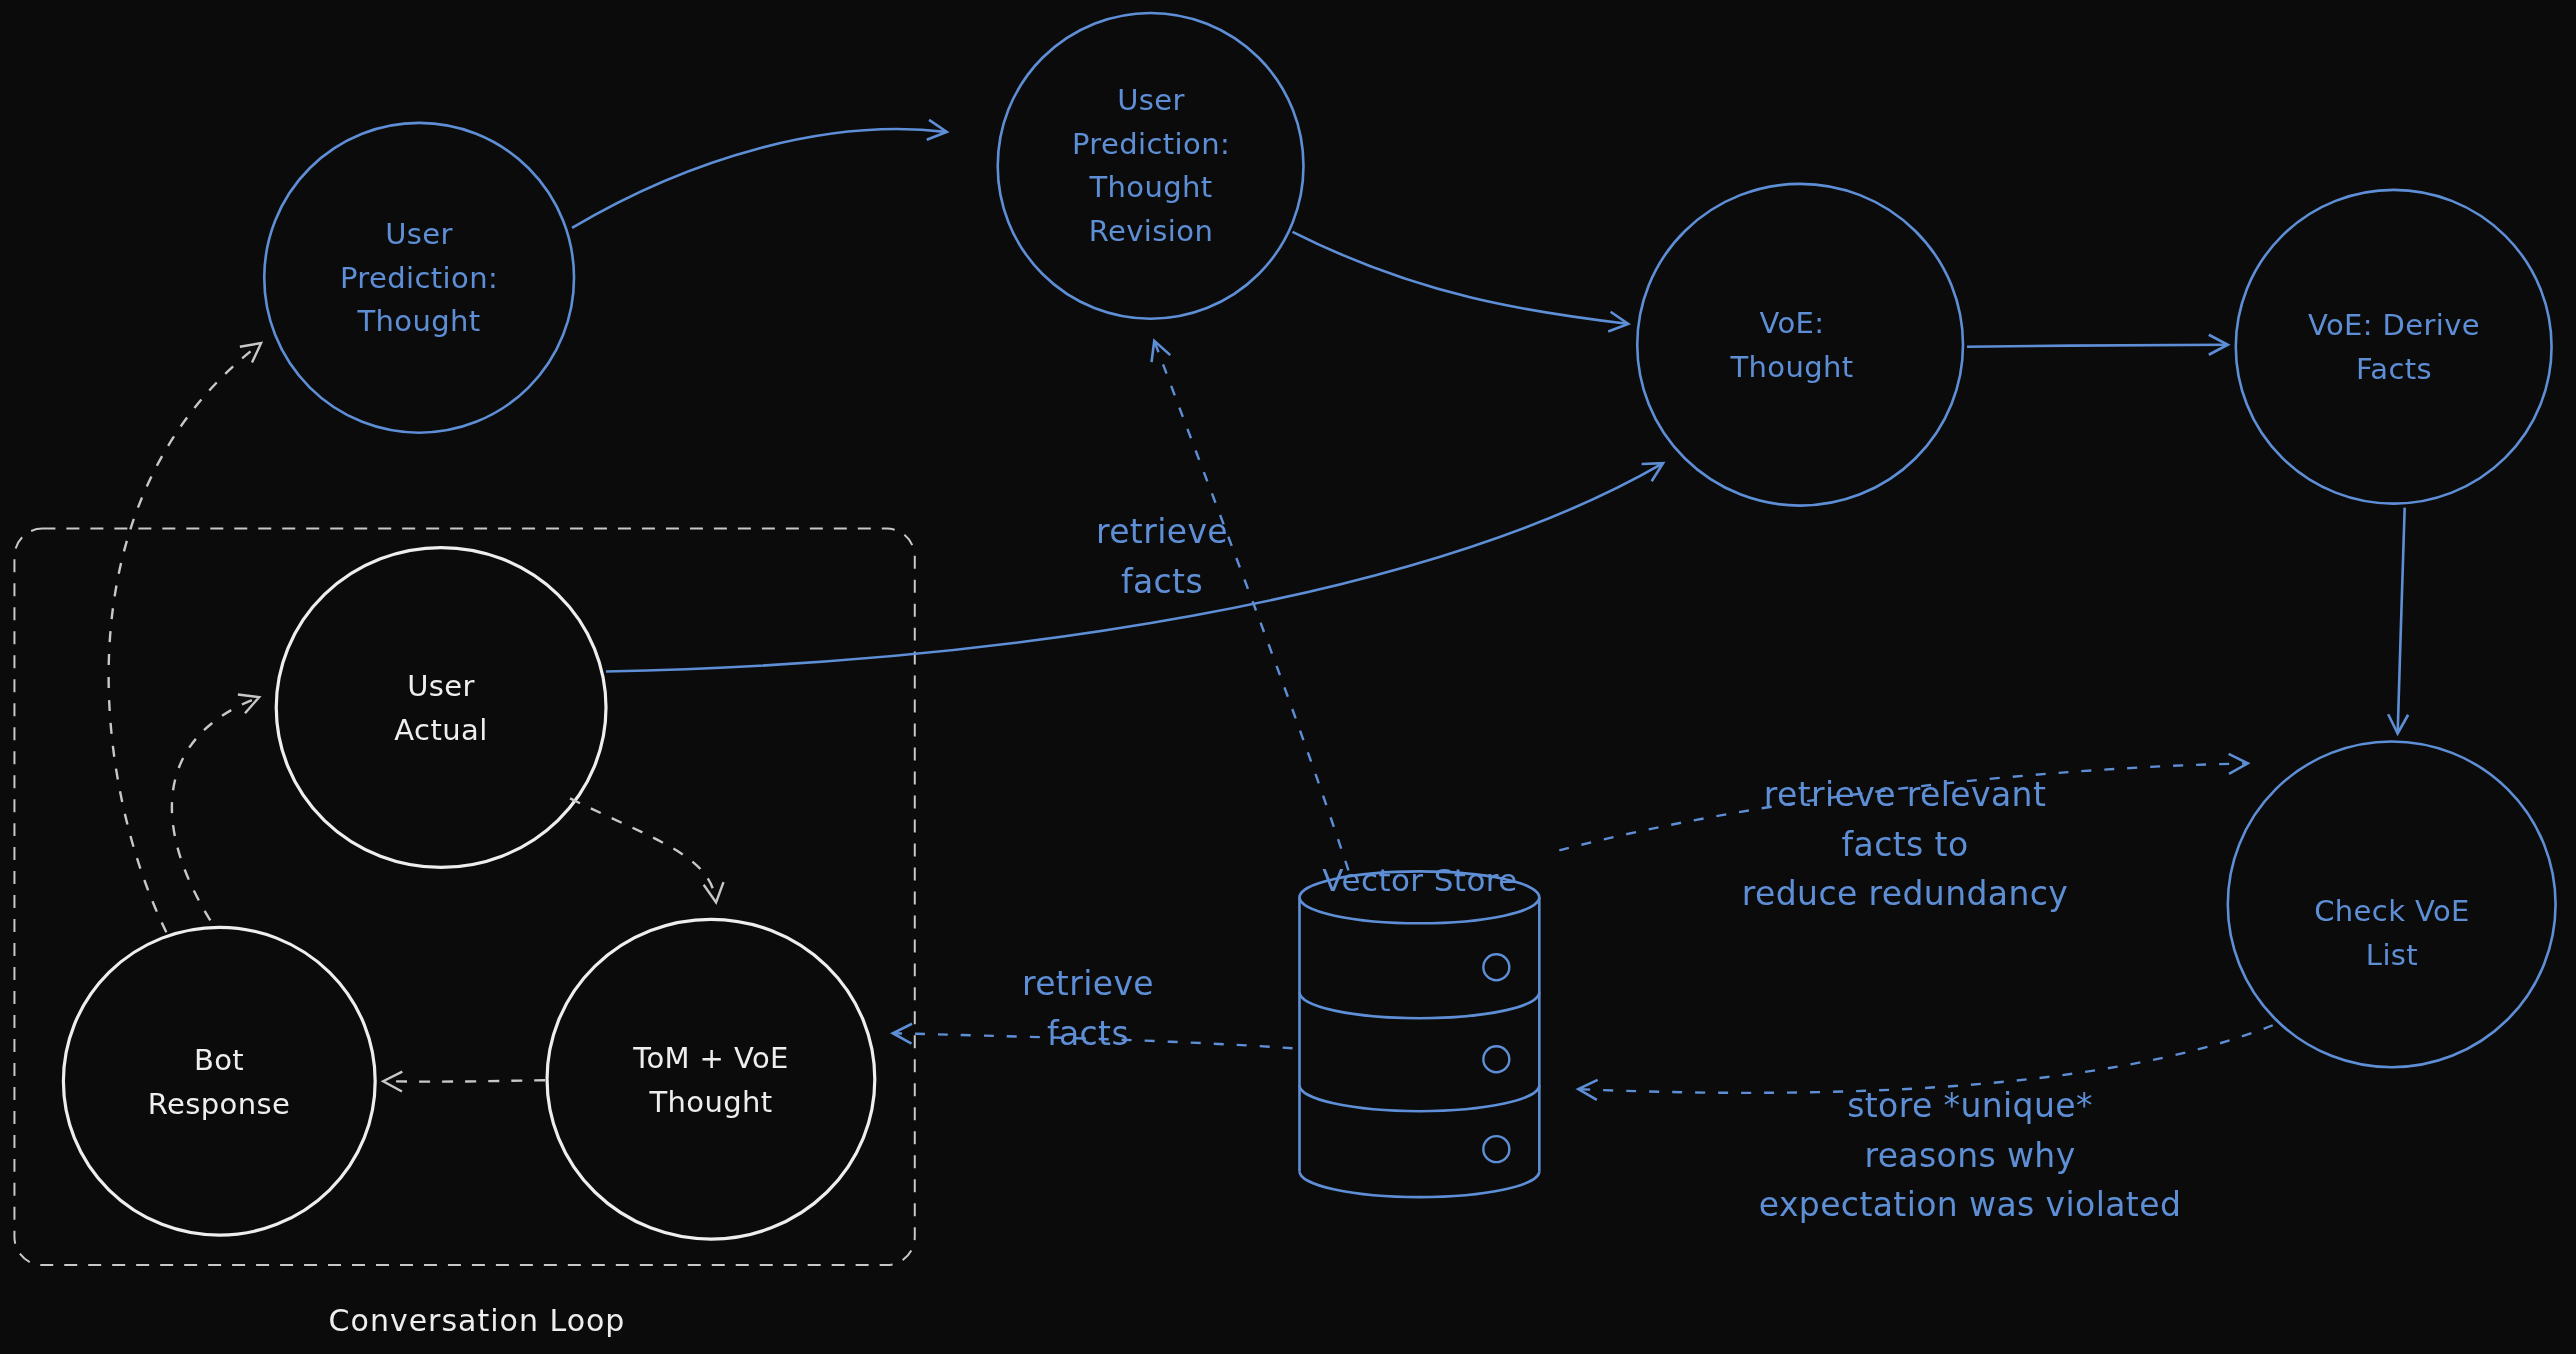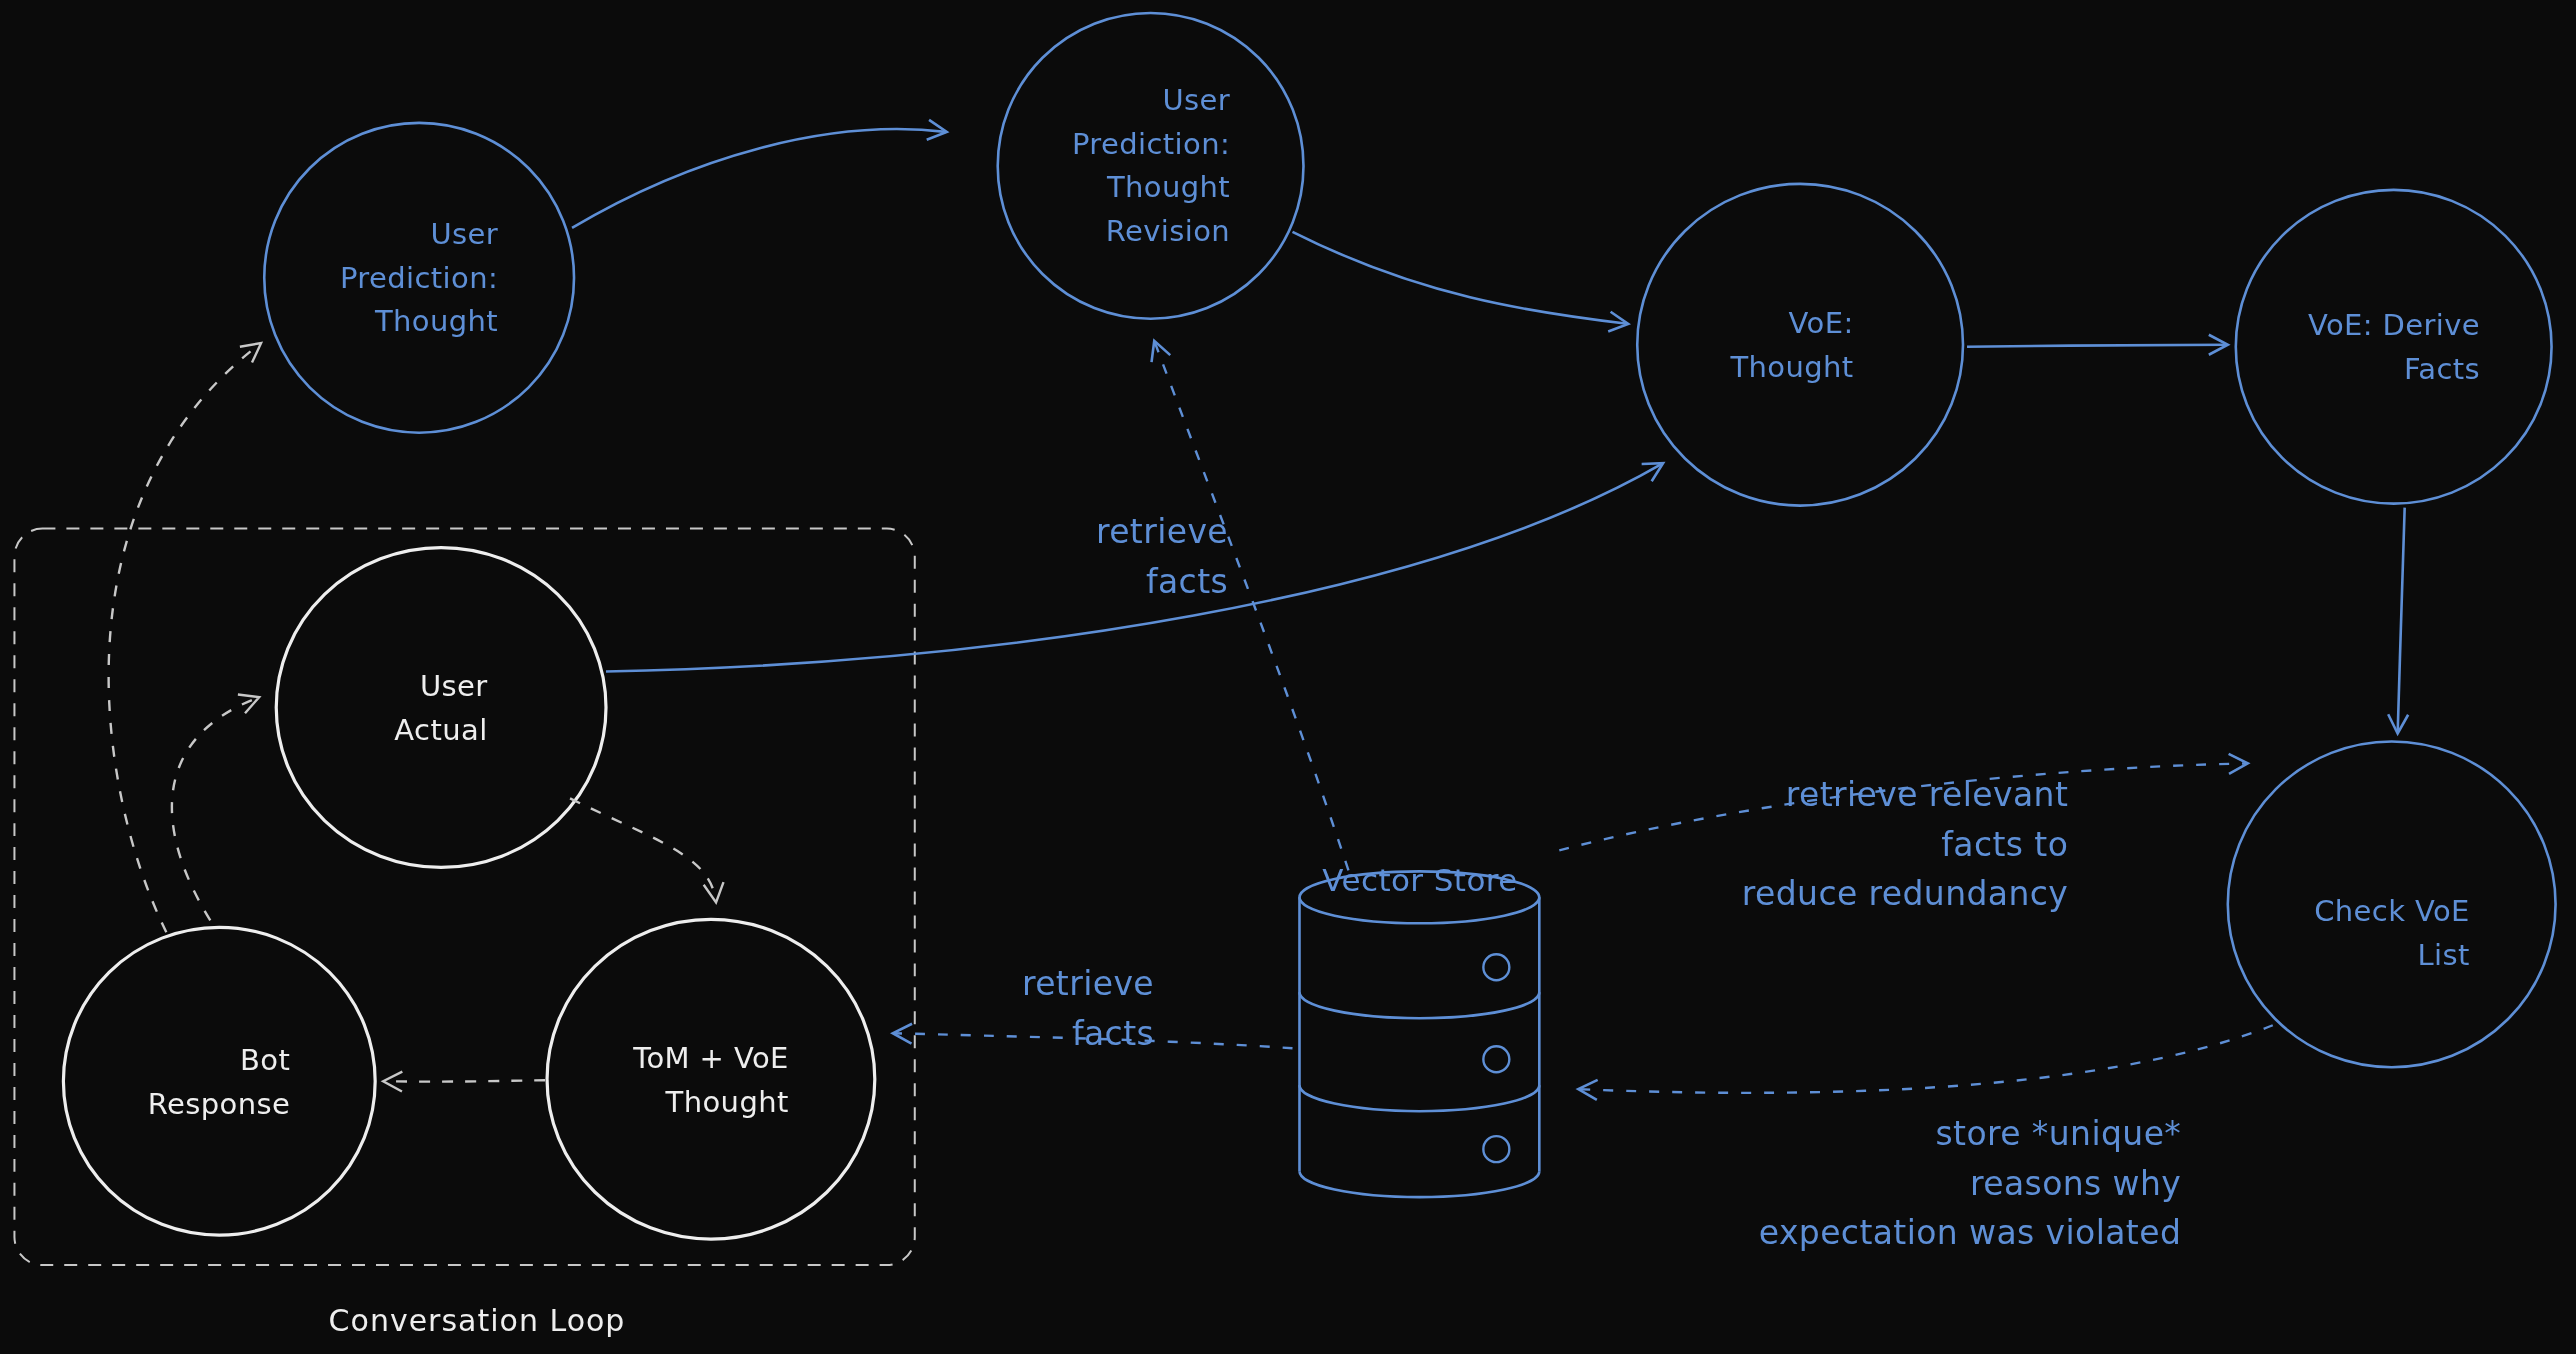--- a/index.html
+++ b/index.html
@@ -14,21 +14,21 @@
   svg.diagram { position:absolute; left:0; top:0; }
   svg .shape { fill:none; }
   .stroke-blue  { stroke:var(--blue, #5e8fd6); }
   .stroke-white { stroke:var(--white, #eeeeee); }
   .stroke-gray  { stroke:var(--muted, #c8c8c8); }
 
   .lbl {
     position:absolute;
     transform:translate(-50%,-50%);
     white-space:pre-line;
-    text-align:right;
+    text-align:center;
     letter-spacing:0.4px;
   }
   .lbl.blue  { color:var(--blue, #5e8fd6); }
   .lbl.white { color:var(--white, #eeeeee); }
   .node-label  { font-size:29px; line-height:1.5; }
   .annotation  { font-size:33px; line-height:1.5; }
   .store-label { font-size:31px; line-height:1.4; }
   .loop-label  { font-size:30px; letter-spacing:1px; }
 </style>
 </head>
@@ -107,20 +107,20 @@
   <div class="lbl node-label white" style="left:711px; top:1080px;">ToM + VoE
 Thought</div>
 
   <div class="lbl annotation blue" style="left:1162px; top:556px;">retrieve
 facts</div>
   <div class="lbl annotation blue" style="left:1088px; top:1008px;">retrieve
 facts</div>
   <div class="lbl annotation blue" style="left:1905px; top:812px;margin-top:32px;">retrieve relevant
 facts to
 reduce redundancy</div>
-  <div class="lbl annotation blue" style="left:1970px; top:1155px;margin-top:28px;">store *unique*
+  <div class="lbl annotation blue" style="left:1970px; top:1155px;">store *unique*
 reasons why
 expectation was violated</div>
   <div class="lbl store-label blue" style="left:1420px; top:881px;">Vector Store</div>
   <div class="lbl loop-label white" style="left:477px; top:1320px;">Conversation Loop</div>
 
 </div>
 
 
 </body></html>

